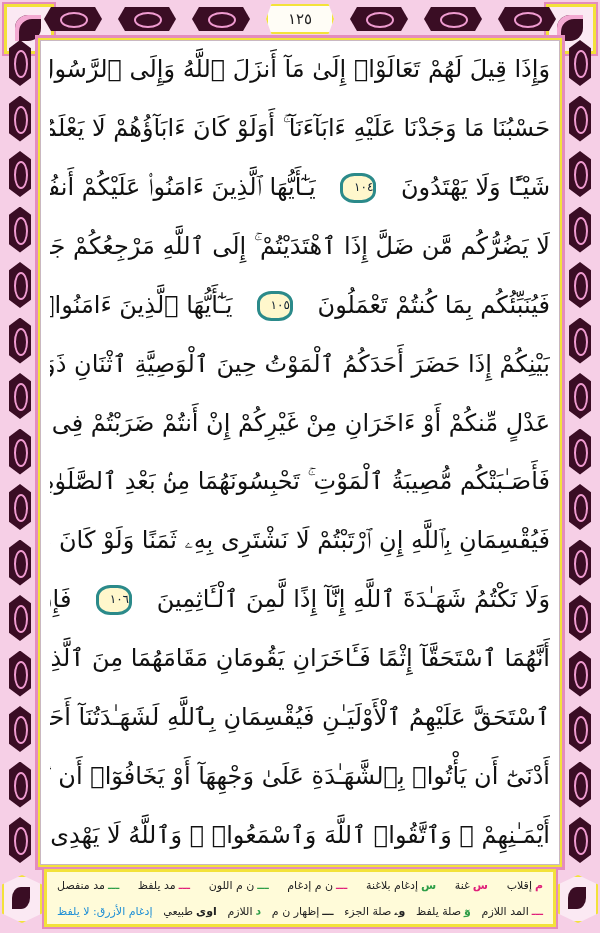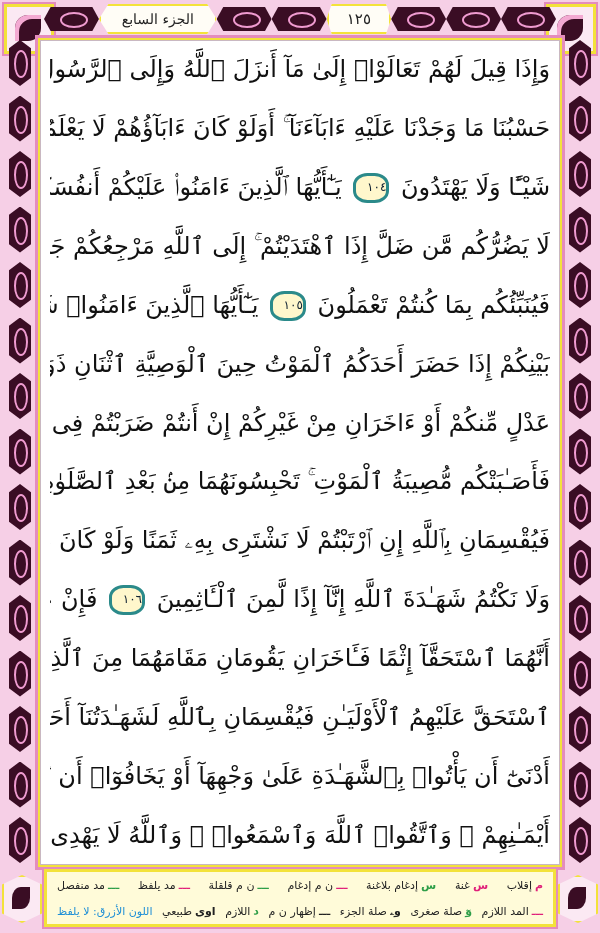--- a/index.html
+++ b/index.html
@@ -81,21 +81,21 @@
     font-size: 24px; line-height: 51px; height: 51px;
     color: #111;
     text-align: justify; text-align-last: justify;
     white-space: nowrap; overflow: hidden;
   }
   .ayah {
     display: inline-block; width: 30px; height: 24px; line-height: 22px;
     border-radius: 40%;
     background: #fff7cc; border: 3px solid #2b8a8a;
     font-size: 12px; color: #123; text-align: center; vertical-align: middle;
-    margin: 0 4px;
+    margin: 0 17px;
   }
 
   .legend {
     position: absolute; left: 44px; right: 44px; bottom: 6px; height: 52px;
     background: #fffbd9;
     border: 3px solid #f3e23a;
     box-shadow: 0 0 0 2px #e48cbc;
     direction: rtl;
     display: flex; flex-direction: column; justify-content: space-around;
     padding: 0 10px;
@@ -129,21 +129,20 @@
 
   <div class="corner" style="left:4px;top:4px;">
       <div class="flourish"></div>
     </div>
   <div class="corner" style="right:4px;top:4px;">
       <div class="flourish"></div>
     </div>
 
   <div class="header-row">
     <div class="hdr-tile"></div>
-    <div class="hdr-label hdr-juz">الجزء السابع</div>
     <div class="hdr-tile"></div>
     <div class="hdr-tile"></div>
     <div class="hdr-label hdr-page">١٢٥</div>
     <div class="hdr-tile"></div>
     <div class="hdr-tile"></div>
     <div class="hdr-tile"></div>
   </div>
 
   <div class="side-col left">
     <div class="side-tile"></div>
@@ -234,54 +233,54 @@
       <span class="legend-item">
           <span class="swatch" style="color:#2e9e48">س</span>
           <span>إدغام بلاغنة</span>
         </span>
       <span class="legend-item">
           <span class="swatch" style="color:#e0207a">ـــ</span>
           <span>ن م إدغام</span>
         </span>
       <span class="legend-item">
           <span class="swatch" style="color:#2e9e48">ـــ</span>
-          <span>ن م قلقلة</span>
+          <span>ن م اللون</span>
         </span>
       <span class="legend-item">
           <span class="swatch" style="color:#e0207a">ـــ</span>
           <span>مد يلفظ</span>
         </span>
       <span class="legend-item">
           <span class="swatch" style="color:#2e9e48">ـــ</span>
           <span>مد منفصل</span>
         </span>
     </div>
     <div class="legend-row">
       <span class="legend-item">
           <span class="swatch" style="color:#e0207a">ـــ</span>
           <span>المد اللازم</span>
         </span>
       <span class="legend-item">
           <span class="swatch" style="color:#2e9e48">وٓ</span>
-          <span>صلة صغرى</span>
+          <span>صلة يلفظ</span>
         </span>
       <span class="legend-item">
           <span class="swatch" style="color:#222">وۦ</span>
           <span>صلة الجزء</span>
         </span>
       <span class="legend-item">
           <span class="swatch" style="color:#222">ـــ</span>
           <span>إظهار ن م</span>
         </span>
       <span class="legend-item">
           <span class="swatch" style="color:#2e9e48">د</span>
           <span>اللازم</span>
         </span>
       <span class="legend-item">
           <span class="swatch" style="color:#222">اوى</span>
           <span>طبيعي</span>
         </span>
       <span class="legend-item">
-          <span style="color:#1f8fd6">اللون الأزرق: لا يلفظ</span>
+          <span style="color:#1f8fd6">إدغام الأزرق: لا يلفظ</span>
         </span>
     </div>
   </div>
 </div>
 
 </body></html>

